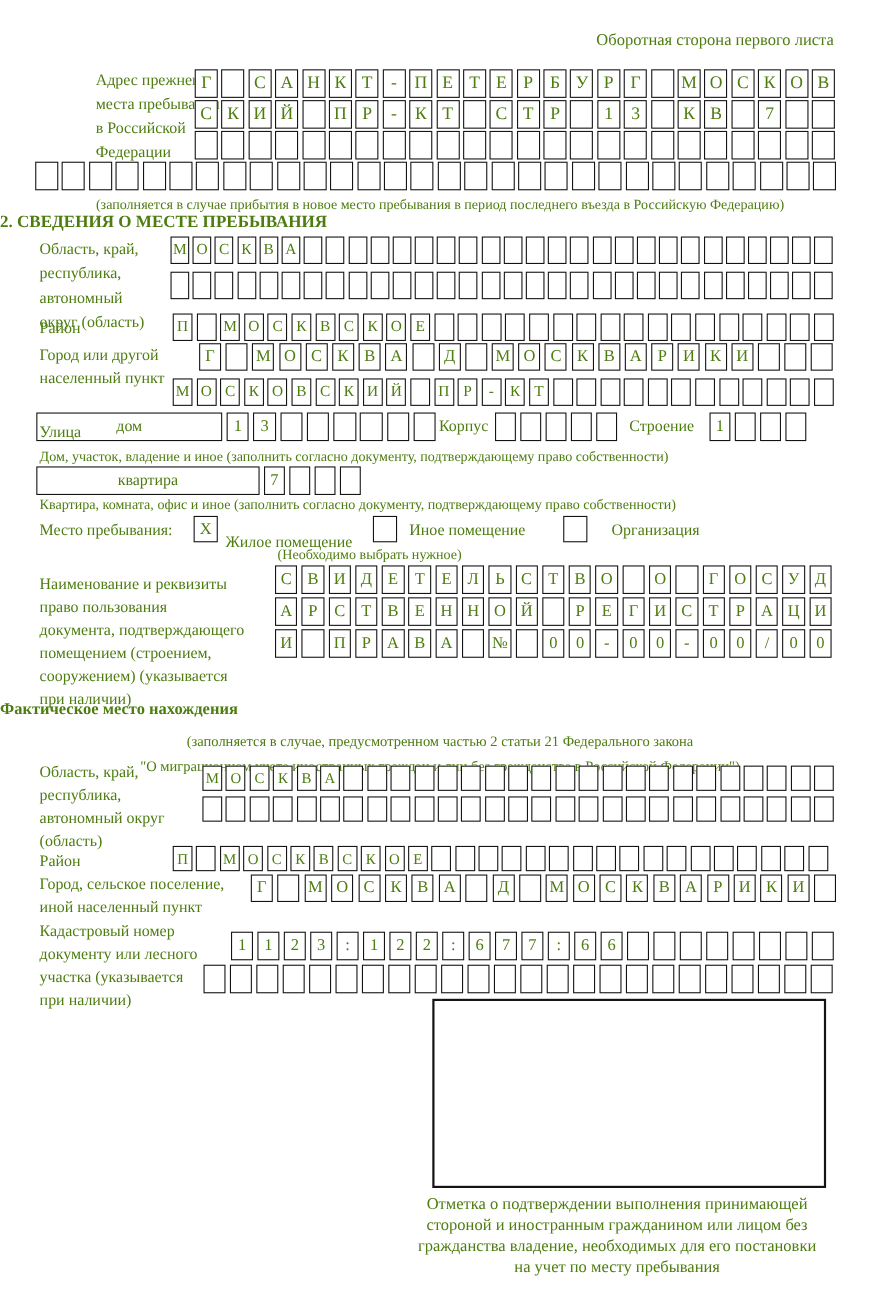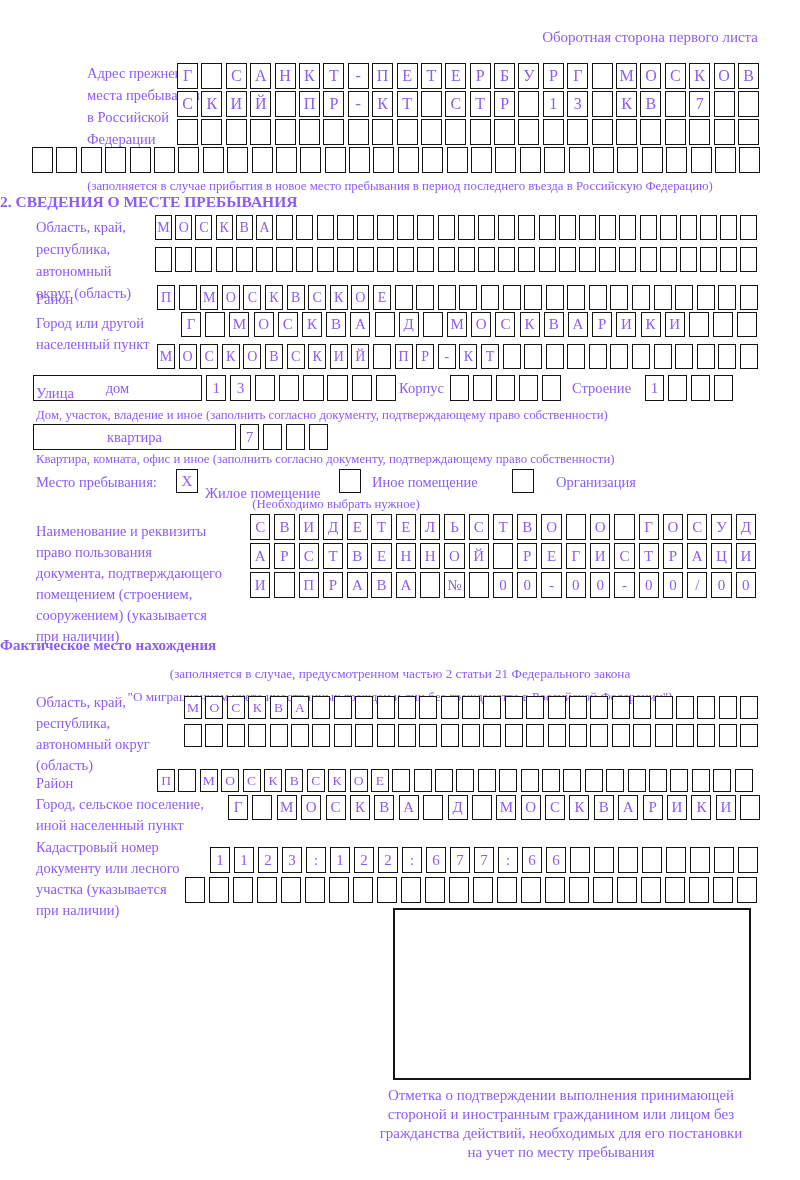--- a/index.html
+++ b/index.html
@@ -1,17 +1,17 @@
 <!DOCTYPE html>
 <html><head>
 <meta charset="utf-8">
 <style>
   html,body{margin:0;padding:0;background:#fff;}
   #page{position:relative;width:800px;height:1180px;background:#ffffff;overflow:hidden;
-        font-family:"Liberation Serif","DejaVu Serif",serif;color:#8b5cf6;}
+        font-family:"Liberation Serif","DejaVu Serif",serif;color:#4d7c0f;}
   .ph{position:absolute;}
   .lbl{font-size:14.5px;line-height:22px;white-space:nowrap;}
   .lh21{line-height:21px;}
   .note{font-size:12.8px;line-height:19px;white-space:nowrap;}
   .center{text-align:center;}
   .title{font-weight:bold;font-size:15.5px;width:800px;text-align:left;white-space:nowrap;}
   .cells{display:flex;}
   .cell{box-sizing:border-box;background:#fff;border:1.6px solid #141414;flex:none;
         display:flex;align-items:center;justify-content:center;font-family:"Liberation Serif",serif;}
   .cA{column-gap:3.4px;}.cA .cell{width:21px;height:26px;font-size:16px;}
@@ -633,17 +633,17 @@
       <span class="cell"></span>
       <span class="cell"></span>
       <span class="cell"></span>
       <span class="cell"></span>
     </div>
 
   <div class="ph stampbox" style="left:393px;top:908px;width:358px;height:172px;"></div>
   <div class="ph note center" style="left:346px;top:1086px;width:430px;font-size:15px;white-space:normal;">
       <div>Отметка о подтверждении выполнения принимающей</div>
       <div>стороной и иностранным гражданином или лицом без</div>
-      <div>гражданства действий, необходимых для его постановки</div>
+      <div>гражданства владение, необходимых для его постановки</div>
       <div>на учет по месту пребывания</div>
     </div>
 
 </div>
 
 </body></html>

